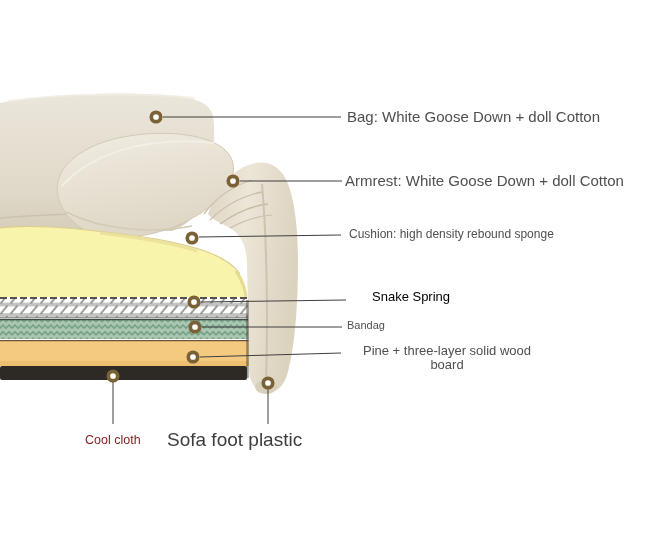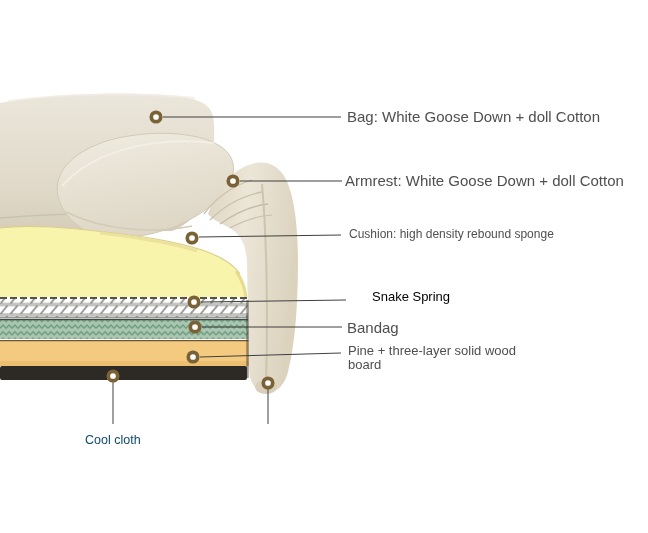--- a/index.html
+++ b/index.html
@@ -2,35 +2,36 @@
 <html><head>
 <meta charset="utf-8">
 <style>
   html,body{margin:0;padding:0;background:#ffffff;}
   .stage{
     position:relative;
     width:648px;height:533px;
     background:#ffffff;
     overflow:hidden;
     font-family:"Liberation Sans", sans-serif;
+    text-align:center;
   }
   .illustration{position:absolute;left:0;top:0;width:648px;height:533px;}
   .callout-label{
     position:absolute;
     color:#4f4f4f;
     white-space:nowrap;
     line-height:1.15;
   }
   .lbl-bag     {left:347px;top:108px;font-size:15px;}
   .lbl-armrest {left:345px;top:172px;font-size:15px;}
   .lbl-cushion {left:349px;top:228px;font-size:12px;}
   .lbl-snake   {left:372px;top:290px;font-size:13px;color:#000000;}
-  .lbl-bandag  {left:347px;top:319px;font-size:15px;}
+  .lbl-bandag  {left:347px;top:319px;font-size:11px;}
   .lbl-pine    {left:348px;top:344px;font-size:13px;width:198px;white-space:normal;line-height:1.08;}
-  .lbl-cool    {left:85px;top:433px;font-size:12.5px;color:#0c4a6e;}
+  .lbl-cool    {left:85px;top:433px;font-size:12.5px;color:#7f1d1d;}
   .lbl-foot    {left:167px;top:429px;font-size:19px;color:#3d3d3d;}
 </style>
 </head>
 <body>
 
 <div class="stage">
 
   <svg class="illustration" viewBox="0 0 648 533" xmlns="http://www.w3.org/2000/svg">
     <defs>
       <linearGradient id="backGrad" x1="0" y1="0" x2="0" y2="1">
@@ -139,14 +140,15 @@
     </g>
   </svg>
 
   <div class="callout-label lbl-bag">Bag: White Goose Down + doll Cotton</div>
   <div class="callout-label lbl-armrest">Armrest: White Goose Down + doll Cotton</div>
   <div class="callout-label lbl-cushion">Cushion: high density rebound sponge</div>
   <div class="callout-label lbl-snake">Snake Spring</div>
   <div class="callout-label lbl-bandag">Bandag</div>
   <div class="callout-label lbl-pine">Pine + three-layer solid wood board</div>
   <div class="callout-label lbl-cool">Cool cloth</div>
+  <div class="callout-label lbl-foot">Sofa foot plastic</div>
 
 </div>
 
 </body></html>

